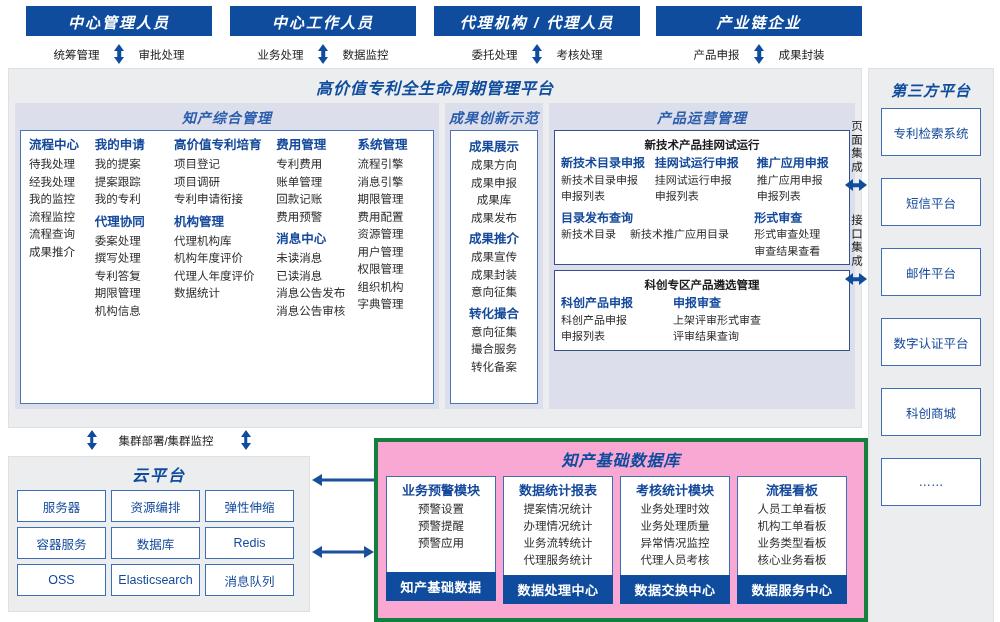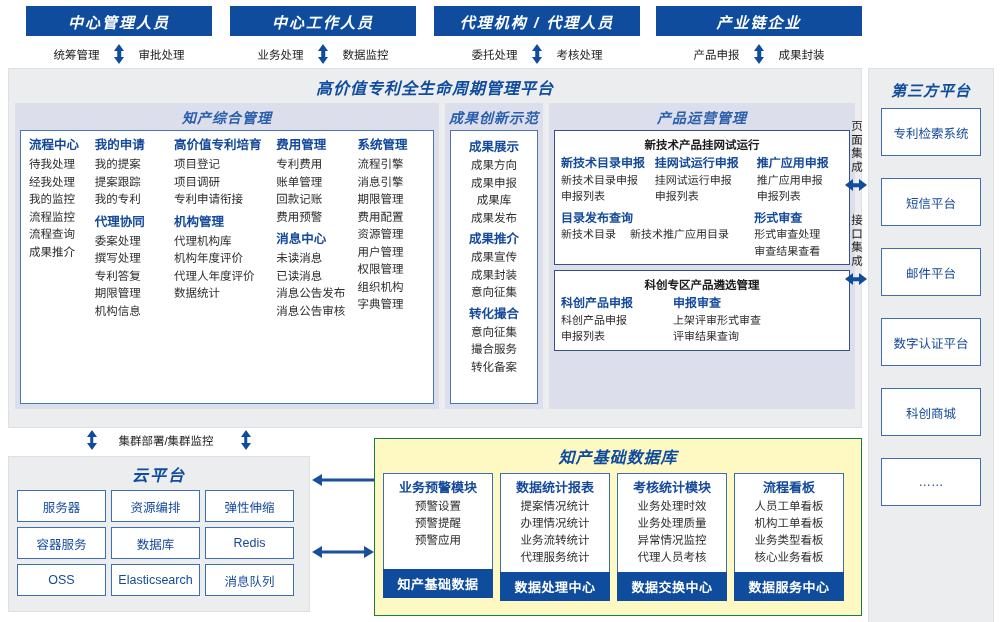--- a/index.html
+++ b/index.html
@@ -165,21 +165,21 @@
   .arr-both{position:relative;width:100%;height:12px;}
   .arr-both .shaft{position:absolute;left:8px;right:8px;top:50%;transform:translateY(-50%);height:3px;background:#1B4F9C;}
   .arr-both .hl{position:absolute;left:0;top:50%;transform:translateY(-50%);width:0;height:0;
     border-top:6px solid transparent;border-bottom:6px solid transparent;border-right:10px solid #1B4F9C;}
   .arr-both .hr{position:absolute;right:0;top:50%;transform:translateY(-50%);width:0;height:0;
     border-top:6px solid transparent;border-bottom:6px solid transparent;border-left:10px solid #1B4F9C;}
 
   
   .kdb{
     position:absolute;left:374px;top:438px;width:486px;height:176px;
-    background:#fef9c3;border:1px solid #15803d;
+    background:#f9a8d4;border:4px solid #15803d;
   }
   .kdb-title{
     text-align:center;font-size:16px;font-weight:bold;font-style:italic;color:#0F4C9E;
     padding:5px 0 5px;letter-spacing:1px;
   }
   .kdb-cols{display:flex;gap:7px;padding:0 8px;border-radius:12px;}
   .kdb-col{width:110px;display:flex;flex-direction:column;}
   .kdb-top{
     background:#fff;border:1.5px solid #3F6DB5;border-bottom:none;
     padding:4px 2px 6px;text-align:center;min-height:96px;box-sizing:border-box;

